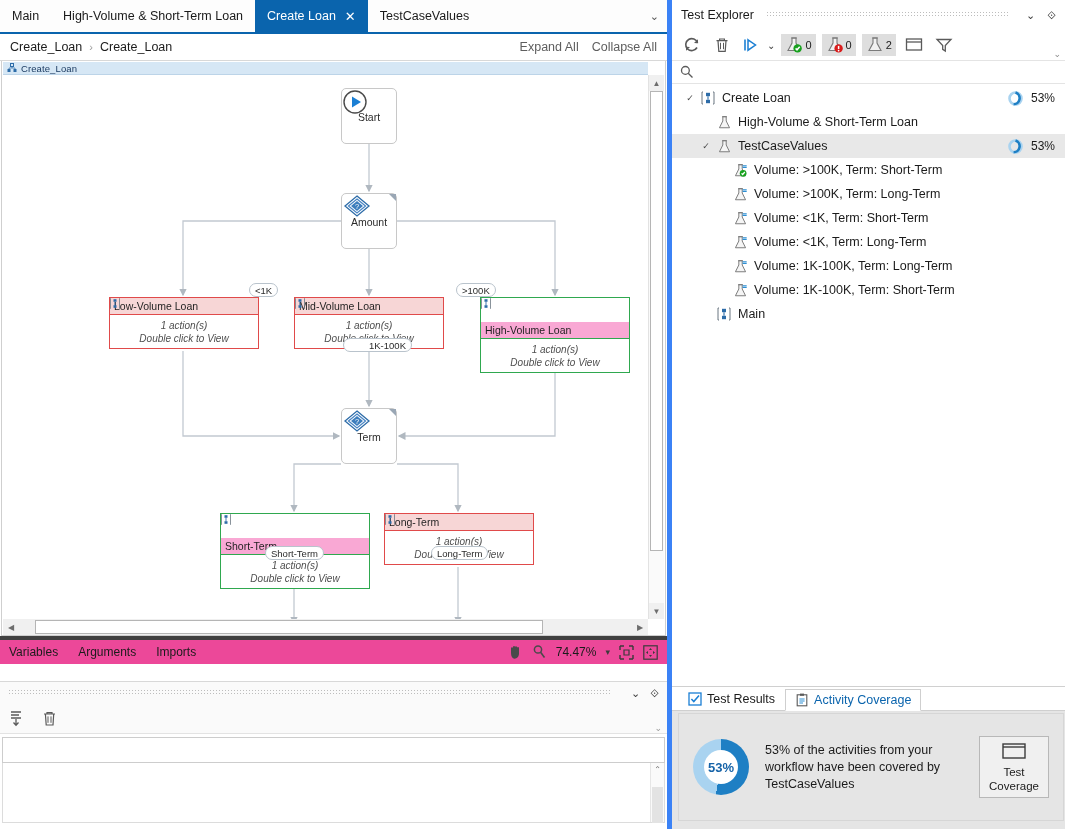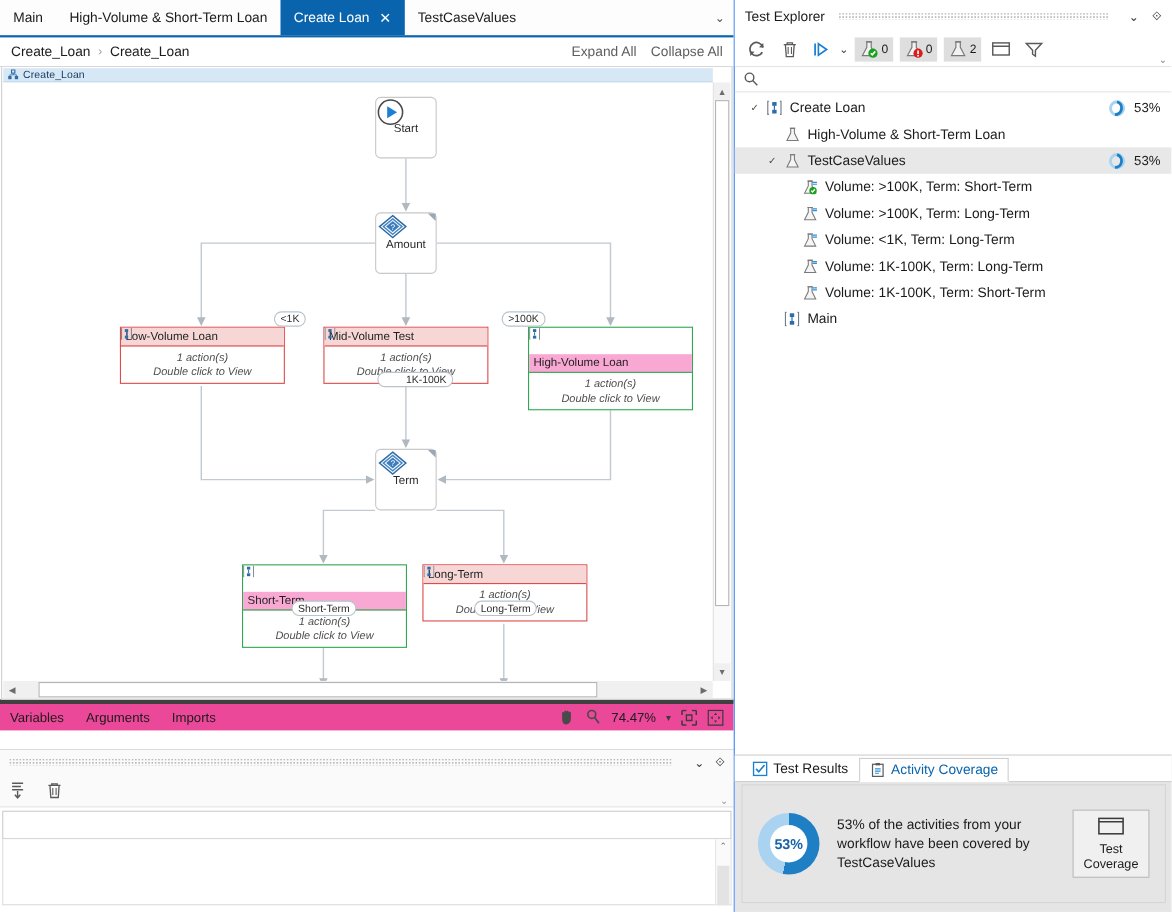--- a/index.html
+++ b/index.html
@@ -81,21 +81,21 @@
   .dock-title .tbtn { color:#3b3b3b; font-size:11px; margin-left:10px; }
   .dock-tools { height:30px; display:flex; align-items:center; gap:14px; padding:0 10px;
                 background:#fafafa; border-bottom:1px solid #e3e3e3; position:relative; }
   .dock-field { height:26px; border:1px solid #cdcdcd; margin:3px 2px 0 2px; background:#fff; }
   .dock-body { position:relative; height:60px; border:1px solid #dcdcdc; border-top:none; margin:0 2px; background:#fff; }
   .dock-body .vs { position:absolute; right:0; top:0; bottom:0; width:14px; background:#fafafa; border-left:1px solid #e6e6e6; }
   .dock-body .vs .th { position:absolute; left:1px; right:1px; top:24px; height:36px; background:#e3e3e3; }
   .dock-body .vs .up { text-align:center; font-size:8px; color:#6d6d6d; line-height:14px; }
 
   
-  .right { position:absolute; left:667px; top:0; width:398px; height:829px; background:#fff; border-left:1px solid #3b82f6; }
+  .right { position:absolute; left:667px; top:0; width:398px; height:829px; background:#fff; border-left:5px solid #3b82f6; }
   .te-title { height:30px; display:flex; align-items:center; padding:0 9px; background:#fff; }
   .te-title .t { font-size:12.5px; color:#1b1b1b; white-space:nowrap; }
   .te-toolbar { height:30px; display:flex; align-items:center; gap:6px; padding:0 8px; background:#fff; position:relative; }
   .tb-ico { width:24px; height:22px; display:flex; align-items:center; justify-content:center; }
   .count-chip { display:flex; align-items:center; gap:2px; height:22px; padding:0 4px; background:#dedede; }
   .count-chip .n { font-size:11px; color:#1b1b1b; }
   .te-toolbar .collapser { position:absolute; right:4px; bottom:1px; color:#8a8a8a; font-size:9px; }
   .te-search { height:24px; border-top:1px solid #e4e4e4; border-bottom:1px solid #e4e4e4;
                display:flex; align-items:center; gap:6px; padding:0 8px; }
   .te-search input { border:none; outline:none; font-size:12px; flex:1; font-family:"Liberation Sans", sans-serif; background:transparent; }
@@ -263,21 +263,21 @@
         </div>
 
         <div class="state" style="left:291px; top:222px;">
           <div class="st-head">
             <svg width="10" height="11" viewBox="0 0 10 11">
               <path d="M1,0.5 H0.5 V10.5 H1 M9,0.5 H9.5 V10.5 H9" stroke="#6b7781" fill="none" stroke-width="0.8"></path>
               <rect x="3.5" y="1.2" width="3" height="2.6" fill="#2d6ca8"></rect>
               <rect x="3.5" y="7.2" width="3" height="2.6" fill="#2d6ca8"></rect>
               <path d="M5,4 V7" stroke="#2d6ca8" stroke-width="0.9"></path>
             </svg>
-            <span>Mid-Volume Test</span>
+            <span>Mid-Volume Loan</span>
           </div>
           <div class="st-body">
             <span>1 action(s)</span>
             <span>Double click to View</span>
           </div>
         </div>
 
         <div class="state green" style="left:477px; top:222px;">
           <div class="st-head">
             <svg width="10" height="11" viewBox="0 0 10 11">
@@ -552,20 +552,31 @@
         <span class="tico">
           <svg width="15" height="15" viewBox="0 0 16 16">
             <path d="M6.2,1.8 V6.4 L2.6,13.6 H13.4 L9.8,6.4 V1.8 z" fill="#f5f5f5" stroke="#7a7a7a" stroke-width="1.05"></path>
             <path d="M5.4,1.8 H10.6" stroke="#7a7a7a" stroke-width="1.05"></path>
             <path d="M10.2,3 H14.6 M10.2,4.8 H14.6" stroke="#2d8fd4" stroke-width="1.2"></path>
           </svg>
         </span>
         <span class="tlabel">Volume: &gt;100K, Term: Long-Term</span>
       </div>
 
+      <div class="trow">
+        <span class="twist" style="margin-left:42px;"></span>
+        <span class="tico">
+          <svg width="15" height="15" viewBox="0 0 16 16">
+            <path d="M6.2,1.8 V6.4 L2.6,13.6 H13.4 L9.8,6.4 V1.8 z" fill="#f5f5f5" stroke="#7a7a7a" stroke-width="1.05"></path>
+            <path d="M5.4,1.8 H10.6" stroke="#7a7a7a" stroke-width="1.05"></path>
+            <path d="M10.2,3 H14.6 M10.2,4.8 H14.6" stroke="#2d8fd4" stroke-width="1.2"></path>
+          </svg>
+        </span>
+        <span class="tlabel">Volume: &lt;1K, Term: Short-Term</span>
+      </div>
 
       <div class="trow">
         <span class="twist" style="margin-left:42px;"></span>
         <span class="tico">
           <svg width="15" height="15" viewBox="0 0 16 16">
             <path d="M6.2,1.8 V6.4 L2.6,13.6 H13.4 L9.8,6.4 V1.8 z" fill="#f5f5f5" stroke="#7a7a7a" stroke-width="1.05"></path>
             <path d="M5.4,1.8 H10.6" stroke="#7a7a7a" stroke-width="1.05"></path>
             <path d="M10.2,3 H14.6 M10.2,4.8 H14.6" stroke="#2d8fd4" stroke-width="1.2"></path>
           </svg>
         </span>

